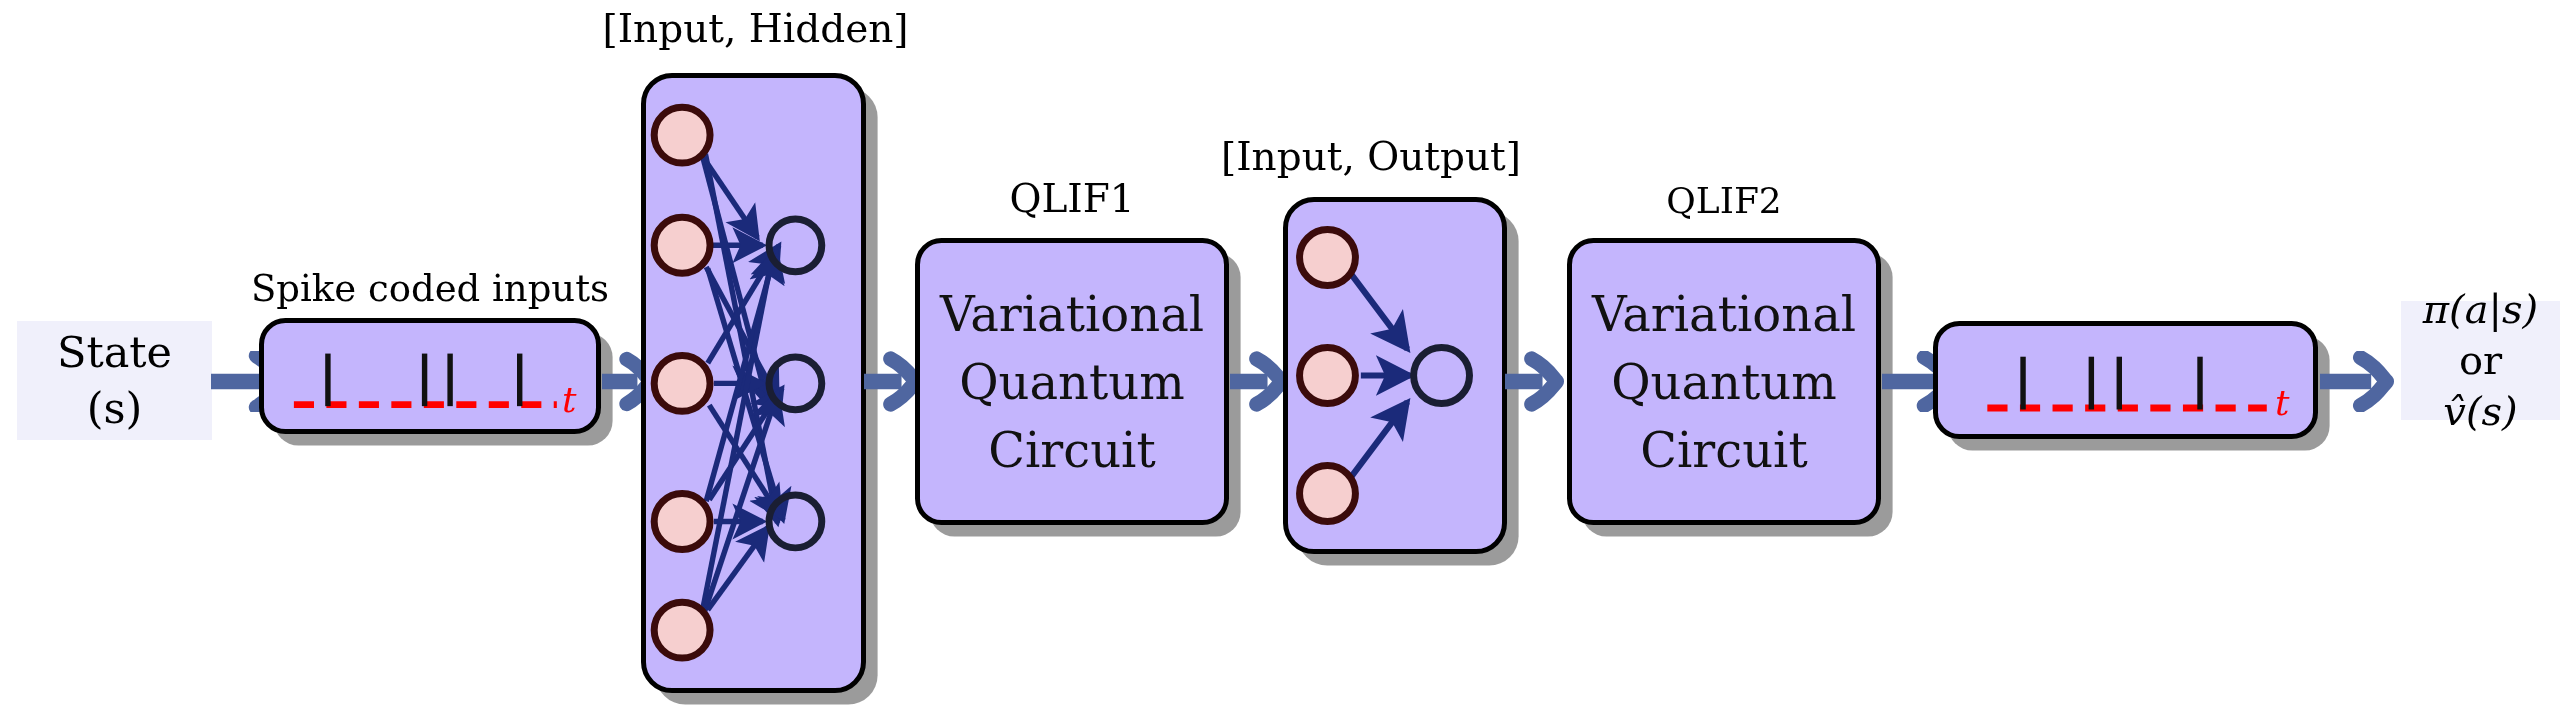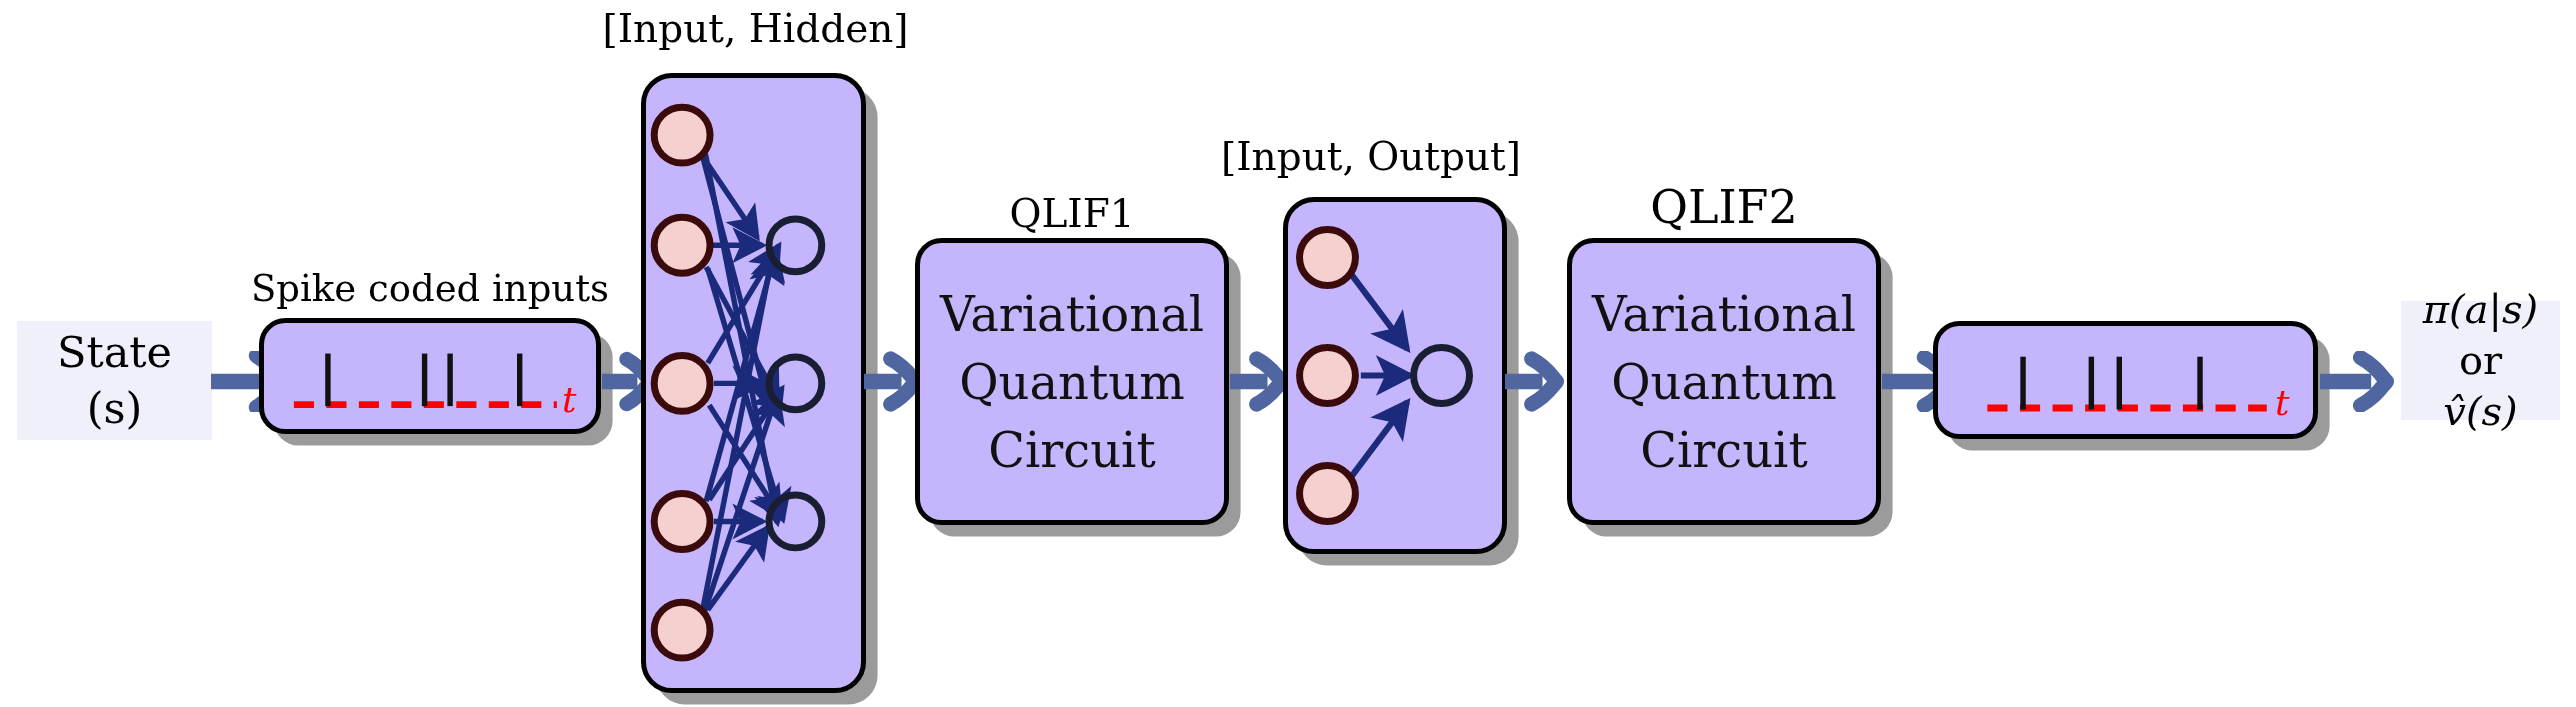--- a/index.html
+++ b/index.html
@@ -149,21 +149,21 @@
     </svg>
   </div>
 
   <div class="abs" style="left:864px;top:351px;width:61px;height:61px;">
     <svg width="61" height="61" viewBox="0 0 78 78">
       <path d="M0 39 H48" stroke="#4F66A0" stroke-width="20" fill="none"></path>
       <path d="M34 10 C53 20 59 31 66 39 C59 47 53 58 34 68" stroke="#4F66A0" stroke-width="19" fill="none" stroke-linecap="round" stroke-linejoin="round"></path>
     </svg>
   </div>
 
-  <div class="caption" style="left:915px;top:191px;width:314px;font-size:39px;">QLIF1</div>
+  <div class="caption" style="left:915px;top:176px;width:314px;font-size:39px;">QLIF1</div>
 
   <div class="abs panel" style="left:915px;top:238px;width:314px;height:287px;">
     <div class="vqc-text">
       <span>Variational</span>
       <span>Quantum</span>
       <span>Circuit</span>
     </div>
   </div>
 
   <div class="abs" style="left:1230px;top:351px;width:61px;height:61px;">
@@ -200,21 +200,21 @@
     </svg>
   </div>
 
   <div class="abs" style="left:1505px;top:351px;width:61px;height:61px;">
     <svg width="61" height="61" viewBox="0 0 78 78">
       <path d="M0 39 H48" stroke="#4F66A0" stroke-width="20" fill="none"></path>
       <path d="M34 10 C53 20 59 31 66 39 C59 47 53 58 34 68" stroke="#4F66A0" stroke-width="19" fill="none" stroke-linecap="round" stroke-linejoin="round"></path>
     </svg>
   </div>
 
-  <div class="caption" style="left:1567px;top:180px;width:314px;font-size:46px;">QLIF2</div>
+  <div class="caption" style="left:1567px;top:180px;width:314px;font-size:36px;">QLIF2</div>
 
   <div class="abs panel" style="left:1567px;top:238px;width:314px;height:287px;">
     <div class="vqc-text">
       <span>Variational</span>
       <span>Quantum</span>
       <span>Circuit</span>
     </div>
   </div>
 
   <div class="abs" style="left:1882px;top:351px;width:78px;height:61px;">

